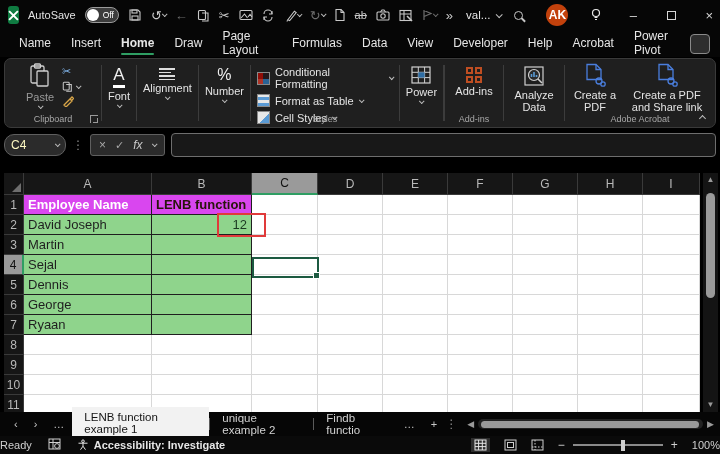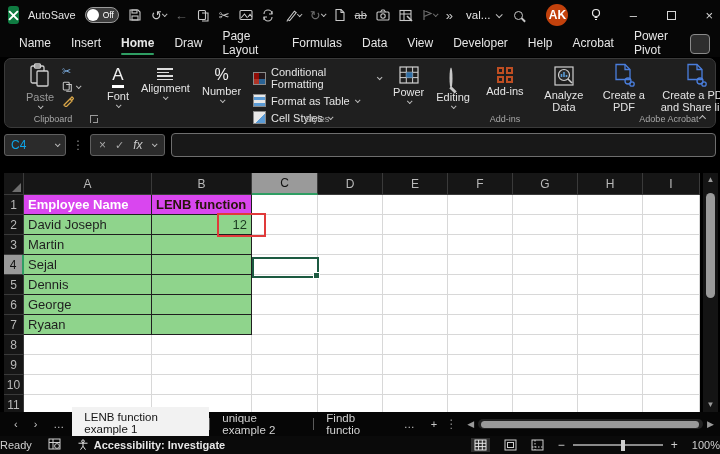--- a/index.html
+++ b/index.html
@@ -60,21 +60,21 @@
   .ic-cf { background:linear-gradient(180deg,#c0392b 50%,#e8e8e8 50%), linear-gradient(90deg,#c0392b 50%,#2e6da4 50%); background-blend-mode:multiply; }
   .ic-fat { background:repeating-linear-gradient(0deg,#5b9bd5 0 3px,#e8e8e8 3px 6px); }
   .ic-cs { background:linear-gradient(135deg,#e8e8e8 55%,#5b9bd5 55%); }
   .addin-grid { display:grid; grid-template-columns:7px 7px; grid-template-rows:7px 7px; gap:2px; }
   .addin-grid i { background:#1f1f1f; border:2px solid #bf4e22; }
   .two-line { width:62px; text-align:center; }
   #collapse-ribbon { position:absolute; right:10px; bottom:6px; }
 
   
   #formulabar { position:absolute; top:131px; left:4px; right:4px; height:28px; display:flex; align-items:center; gap:6px; }
-  #namebox { width:62px; height:22px; background:#2b2b2b; border:1px solid #5f5f5f; border-radius:3px; display:flex; align-items:center; padding:0 6px; font-size:12px; color:#0ea5e9; justify-content:space-between; }
+  #namebox { width:62px; height:22px; background:#2b2b2b; border:1px solid #5f5f5f; border-radius:10px; display:flex; align-items:center; padding:0 6px; font-size:12px; color:#fef9c3; justify-content:space-between; }
   .vdots { color:#8a8a8a; font-size:12px; }
   #fxbox { height:22px; background:#2b2b2b; border:1px solid #5f5f5f; border-radius:3px; display:flex; align-items:center; gap:9px; padding:0 8px; color:#a8a8a8; }
   #fxbox .fx { font-style:italic; font-size:12px; color:#c8c8c8; }
   #formula-input { flex:1; height:24px; background:#181818; border:1px solid #6e6e6e; border-radius:4px; font-size:12px; color:#fff; padding:0 6px; line-height:22px; }
 
   
   #gridwrap { position:absolute; top:173px; left:4px; width:696px; height:239px; overflow:hidden; }
   #grid { display:grid; grid-template-columns:20px 128px 100px 66px repeat(5,65px) 57px; grid-template-rows:22px repeat(11,20px); }
   .corner { background:#161616; position:relative; border-right:1px solid #3a3a3a; border-bottom:1px solid #3a3a3a; }
   .corner::after { content:""; position:absolute; right:2px; bottom:2px; border-left:9px solid transparent; border-bottom:9px solid #6e6e6e; }
@@ -338,27 +338,20 @@
             <rect x="1" y="1" width="18" height="16" fill="none" stroke="#d0d0d0" stroke-width="1.2"></rect>
             <path d="M1 6.3 h18 M1 11.6 h18 M7.3 1 v16 M13.6 1 v16" stroke="#d0d0d0" stroke-width="1"></path>
             <rect x="7.3" y="6.3" width="6.3" height="5.3" fill="#2e6da4"></rect>
           </svg>
         <span class="lbl">Power</span>
         <span class="chev sm"></span>
       </div>
     </div>
     <div class="rb-sep"></div>
 
-    <div class="rb-group">
-      <div class="big-btn" style="padding-top:6px;">
-        <span style="transform:scale(1.5); margin:3px 4px 5px 0;"><span class="mag"></span></span>
-        <span class="lbl">Editing</span>
-        <span class="chev sm"></span>
-      </div>
-    </div>
     <div class="rb-sep"></div>
 
     <div class="rb-group" style="min-width:58px;">
       <div class="big-btn" style="padding-top:4px;">
         <span class="addin-grid">
             <i></i>
             <i></i>
             <i></i>
             <i></i>
           </span>

